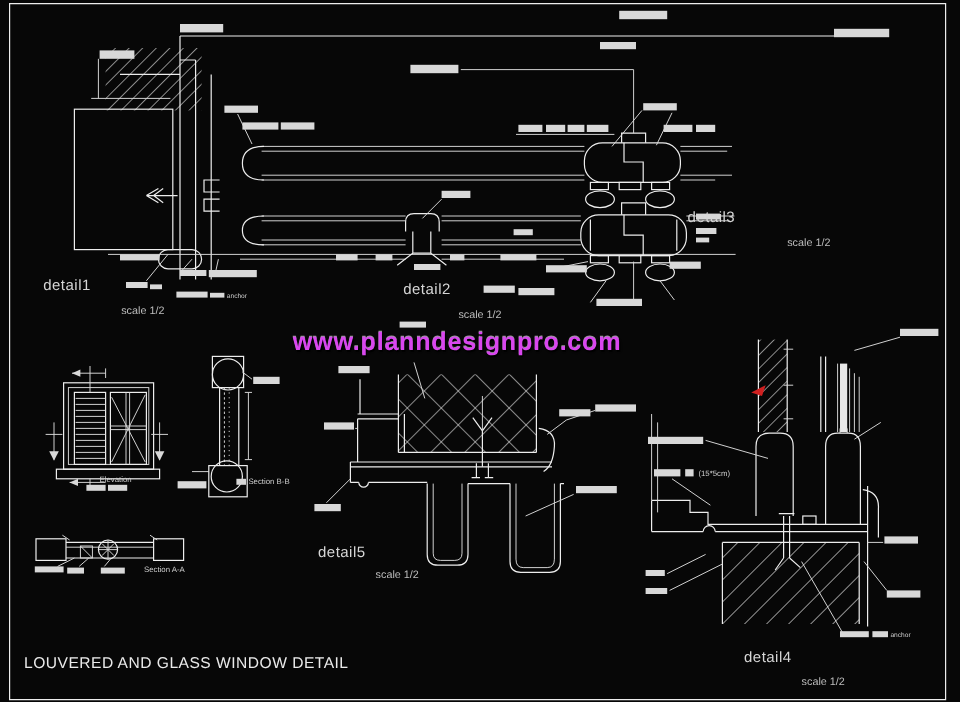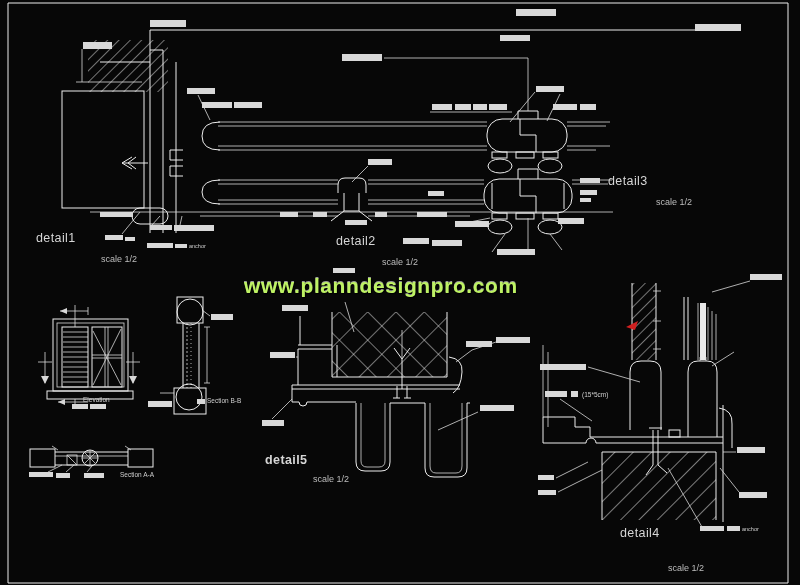--- a/index.html
+++ b/index.html
@@ -7,27 +7,27 @@
          font-family:"Liberation Sans", sans-serif;}
   .sheet svg{position:absolute;left:0;top:0;}
   svg .ln{stroke:#ededed;stroke-width:1;fill:none;}
   svg .thin{stroke:#d9d9d9;stroke-width:.8;fill:none;}
   svg .blk{fill:#d8d8d8;stroke:none;}
   svg .cadtext{fill:#cfcfcf;font-family:"Liberation Sans",sans-serif;}
   .ovl{position:absolute;white-space:nowrap;}
   .detail-label{font-size:12.5px;color:#d6d6d6;letter-spacing:.4px;}
   .scale-label{font-size:9px;color:#bdbdbd;padding-left:48px;}
   .title{left:20px;top:545px;font-size:13px;color:#eaeaea;letter-spacing:.4px;}
-  .watermark{left:244px;top:274px;font-size:21px;font-weight:bold;color:#bef264;
+  .watermark{left:244px;top:274px;font-size:21px;font-weight:bold;color:#d946ef;
              letter-spacing:.6px;text-shadow:1px 1px 1px #000, 0 -1px 0 #9b9b9b;}
   .p-d1l{left:36px;top:231px;}  .p-d1s{left:53px;top:254px;}
   .p-d2l{left:336px;top:234px;} .p-d2s{left:334px;top:257px;}
-  .p-d3l{left:608px;top:174px;} .p-d3s{left:608px;top:197px;}
-  .p-d4l{left:620px;top:526px;} .p-d4s{left:620px;top:563px;}
-  .p-d5l{left:265px;top:453px;font-weight:bold;} .p-d5s{left:265px;top:474px;}
+  .p-d3l{left:573px;top:174px;} .p-d3s{left:608px;top:197px;}
+  .p-d4l{left:620px;top:541px;} .p-d4s{left:620px;top:563px;}
+  .p-d5l{left:265px;top:453px;} .p-d5s{left:265px;top:474px;}
 </style>
 </head>
 <body>
 
 <div class="sheet">
 
 <svg width="800" height="585" viewBox="0 0 800 585">
   <defs>
     <pattern id="h45" width="8" height="8" patternUnits="userSpaceOnUse" patternTransform="rotate(45)">
       <line x1="0" y1="0" x2="0" y2="8" stroke="#e2e2e2" stroke-width="1"></line>
@@ -250,20 +250,21 @@
     <rect class="blk" x="147" y="243" width="26" height="5"></rect>
     <rect class="blk" x="175" y="244" width="12" height="4"></rect>
     <rect class="blk" x="580" y="178" width="20" height="5"></rect>
     <rect class="blk" x="580" y="190" width="17" height="5"></rect>
     <rect class="blk" x="580" y="198" width="11" height="4"></rect>
     <text class="cadtext" x="189" y="248" font-size="5.5">anchor</text>
   </g>
 </svg>
 
 <div class="ovl watermark">www.planndesignpro.com</div>
+<div class="ovl title">LOUVERED AND GLASS WINDOW DETAIL</div>
 
 <div class="ovl detail-label p-d1l">detail1</div>
 <div class="ovl scale-label  p-d1s">scale 1/2</div>
 <div class="ovl detail-label p-d2l">detail2</div>
 <div class="ovl scale-label  p-d2s">scale 1/2</div>
 <div class="ovl detail-label p-d3l">detail3</div>
 <div class="ovl scale-label  p-d3s">scale 1/2</div>
 <div class="ovl detail-label p-d4l">detail4</div>
 <div class="ovl scale-label  p-d4s">scale 1/2</div>
 <div class="ovl detail-label p-d5l">detail5</div>

